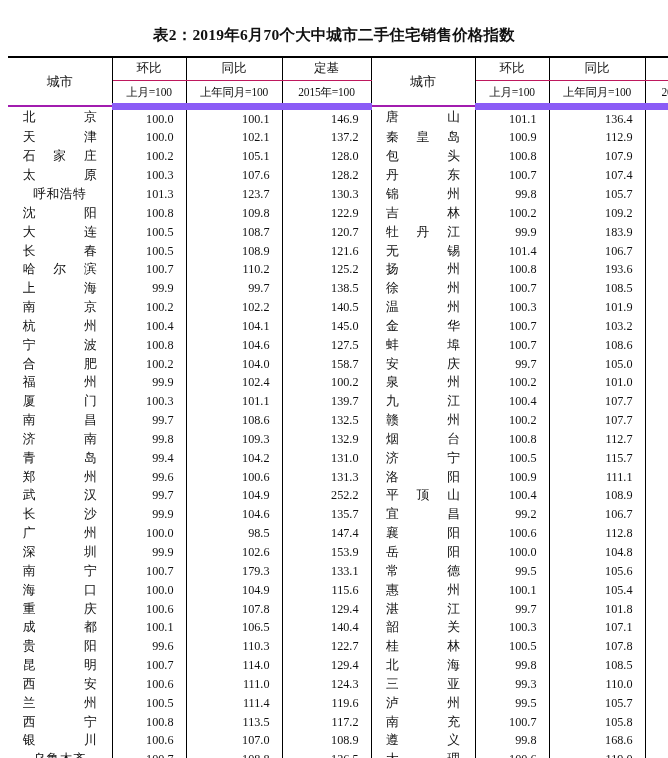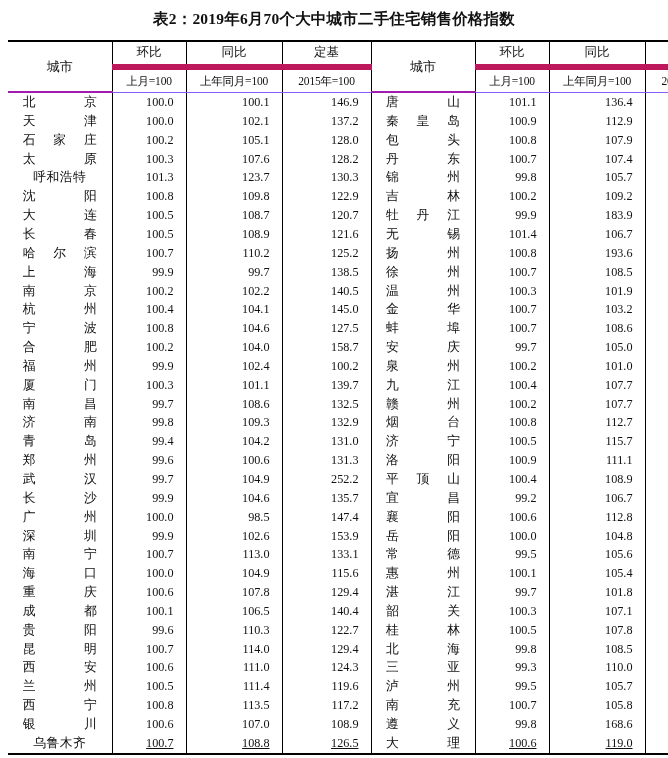--- a/index.html
+++ b/index.html
@@ -14,21 +14,21 @@
     font-family: "Liberation Serif", "DejaVu Serif", serif;
     color: #111111;
     overflow: hidden;
   }
 
   #page {
     width: 668px;
     height: 758px;
     position: relative;
     box-sizing: border-box;
-    padding: 0 8px;
+    padding: 16px 8px;
   }
 
   
   #title {
     text-align: center;
     font-weight: bold;
     font-size: 15.5px;
     letter-spacing: 0.2px;
     padding-top: 10px;
     padding-bottom: 11px;
@@ -60,27 +60,27 @@
     text-align: center;
     font-size: 12.5px;
     line-height: 1.05;
     height: 22px;
   }
   thead th.city-head {
     font-size: 13px;
     height: 44px;
   }
   thead th.grp {
-    border-bottom: 6px solid #be185d;
+    border-bottom: 1px solid #be185d;
   }
   thead tr.h2 th.sub {
     font-size: 11.5px;
     letter-spacing: -0.2px;
   }
-  thead tr.h2 > th { border-bottom: 1px solid #8b5cf6; }
+  thead tr.h2 > th { border-bottom: 7px solid #8b5cf6; }
   thead tr.h1 th.city-head { border-bottom: 2px solid #a21caf; }
 
   
   tbody td {
     height: 18.85px;
     font-size: 12.2px;
     line-height: 18.85px;
   }
 
   td.city {
@@ -388,21 +388,21 @@
           <td class="num vr-r">102.6</td>
           <td class="num vr-r">153.9</td>
           <td class="city vr-r"><span class="nm">岳阳</span></td>
           <td class="num vr-r">100.0</td>
           <td class="num vr-r">104.8</td>
           <td class="num">114.8</td>
         </tr>
         <tr>
           <td class="city vr-r"><span class="nm">南宁</span></td>
           <td class="num vr-r">100.7</td>
-          <td class="num vr-r">113.0</td>
+          <td class="num vr-r">179.3</td>
           <td class="num vr-r">133.1</td>
           <td class="city vr-r"><span class="nm">常德</span></td>
           <td class="num vr-r">99.5</td>
           <td class="num vr-r">105.6</td>
           <td class="num">114.6</td>
         </tr>
         <tr>
           <td class="city vr-r"><span class="nm">海口</span></td>
           <td class="num vr-r">100.0</td>
           <td class="num vr-r">104.9</td>

